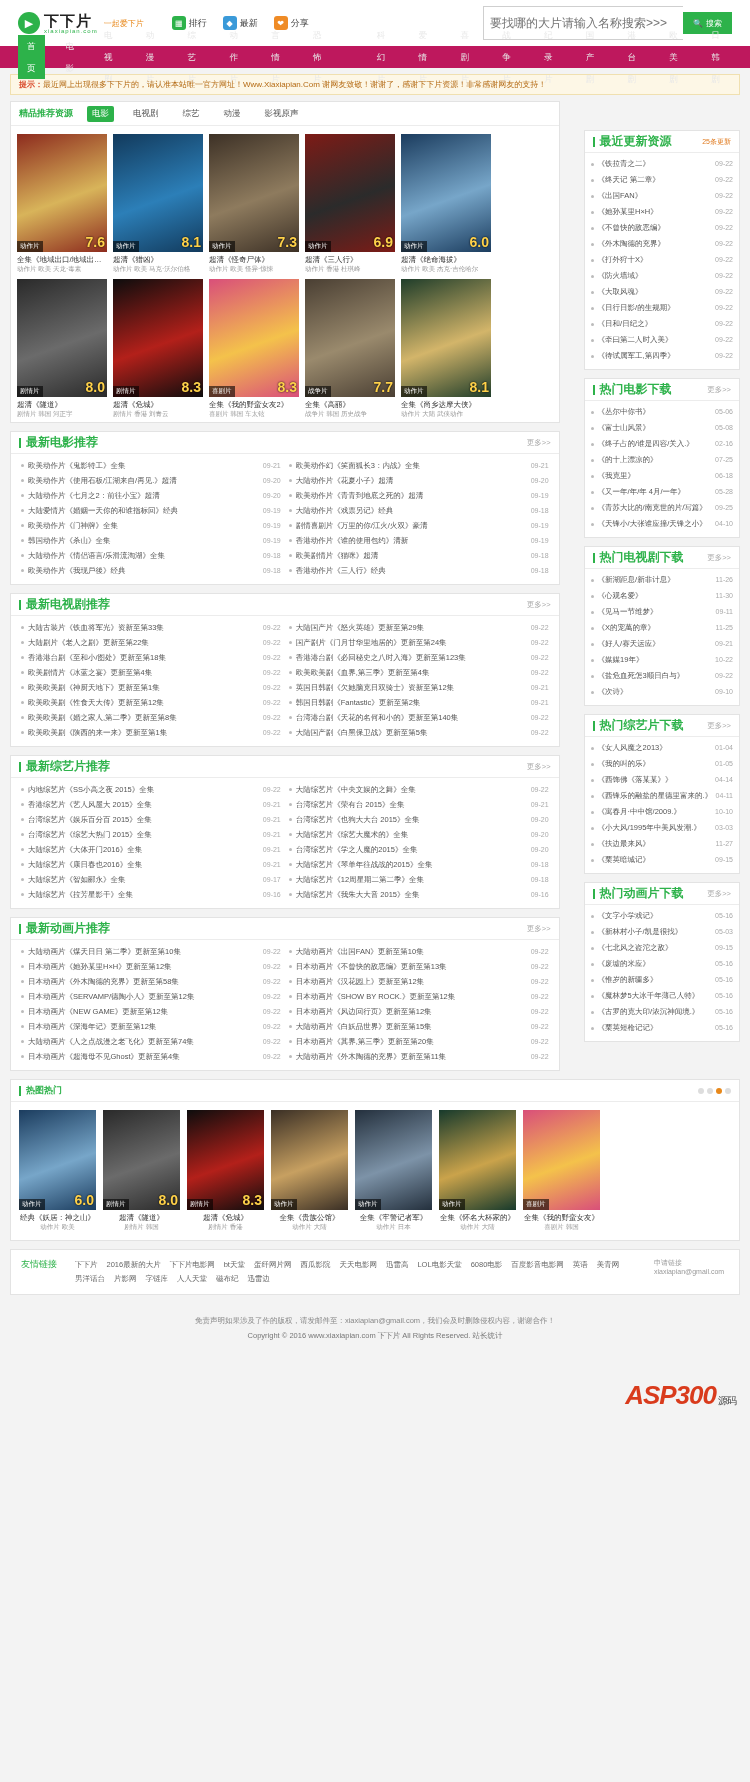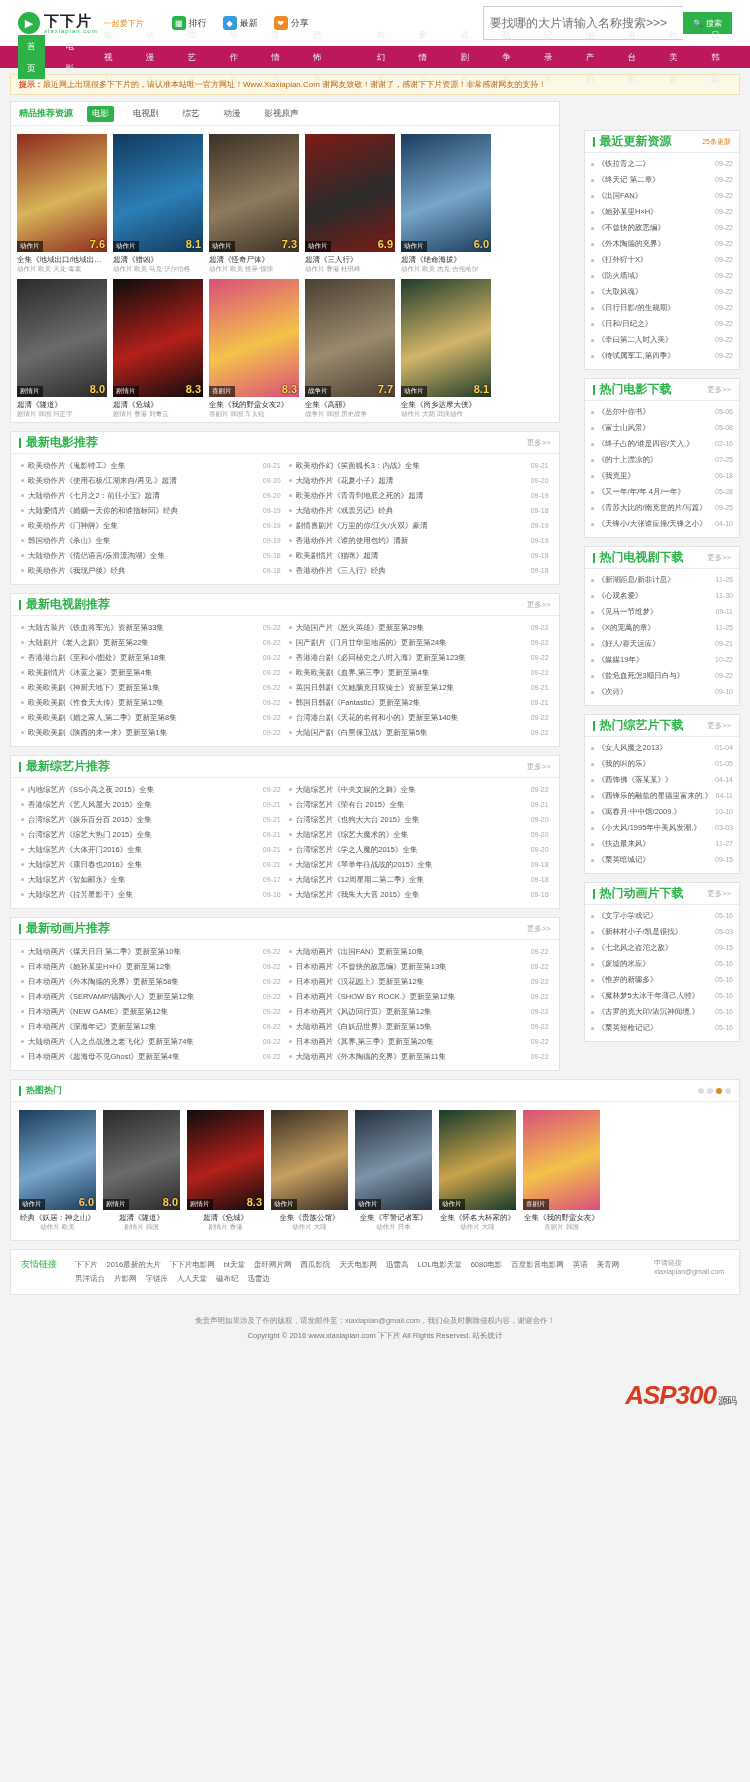--- a/index.html
+++ b/index.html
@@ -57,21 +57,21 @@
   .rec-tabs .main { font-size:9px; color:#2db24a; font-weight:bold; margin-right:14px; }
   .rec-tabs .tab { font-size:8.5px; color:#555; margin-right:14px; padding:2px 5px; }
   .rec-tabs .tab.on { background:#2db24a; color:#fff; border-radius:2px; }
 
   .poster-grid { display:flex; flex-wrap:wrap; padding:8px 6px 4px; gap:6px 6px; }
   .pcard { width:90px; }
   .pthumb { position:relative; width:90px; height:118px; overflow:hidden; background:#222; }
   .pthumb .art { position:absolute; inset:0; }
   .ptag { position:absolute; left:0; bottom:0; background:rgba(0,0,0,.6); color:#fff;
     font-size:6.5px; padding:1px 3px; }
-  .pscore { position:absolute; right:2px; bottom:2px; color:#ffd24a; font-size:11px; font-weight:bold;
+  .pscore { position:absolute; right:2px; bottom:2px; color:#ffd24a; font-size:14px; font-weight:bold;
     text-shadow:0 0 2px #000; }
   .ptitle { font-size:7.5px; color:#333; margin-top:3px; line-height:1.3;
     white-space:nowrap; overflow:hidden; text-overflow:ellipsis; }
   .psub { font-size:6.5px; color:#999; line-height:1.3; white-space:nowrap; overflow:hidden; text-overflow:ellipsis;}
 
   
   .list2 { display:flex; flex-wrap:wrap; padding:4px 6px 6px; }
   .li { width:50%; display:flex; align-items:center; font-size:7.5px; color:#555;
     line-height:15px; padding:0 4px; }
   .li .dot { width:3px; height:3px; border-radius:50%; background:#bbb; margin-right:4px; flex:0 0 3px;}

